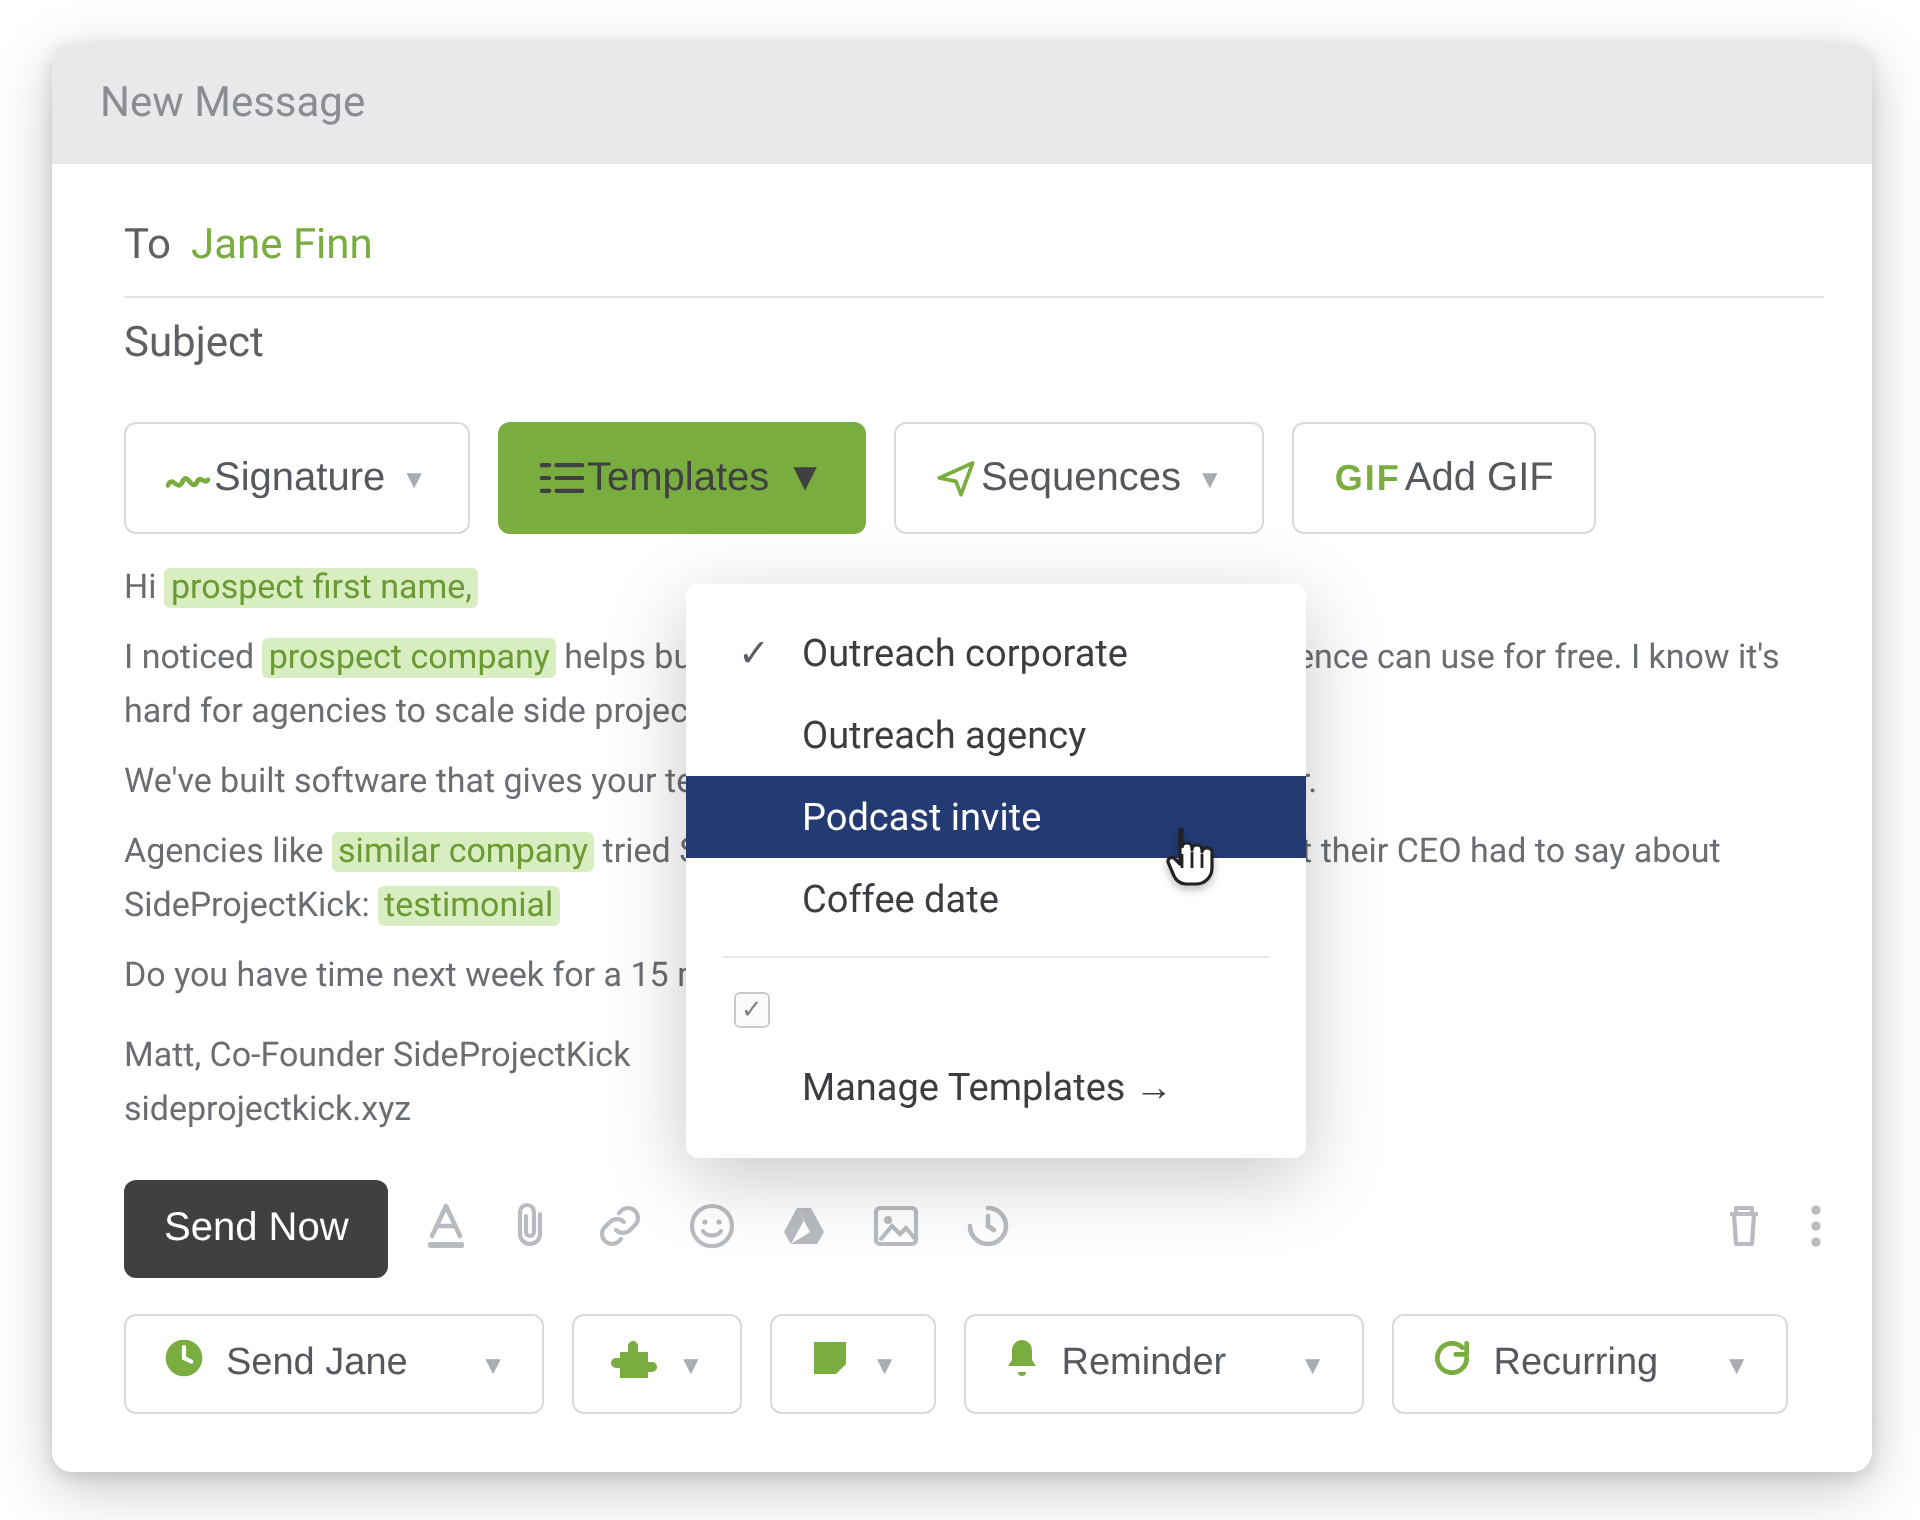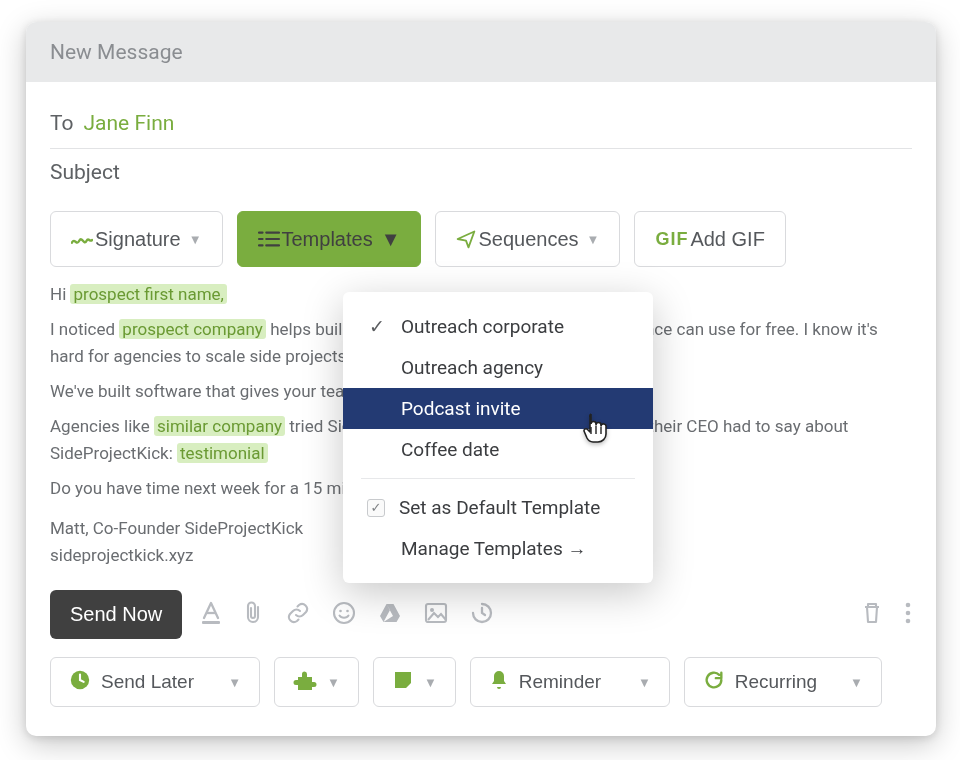--- a/index.html
+++ b/index.html
@@ -21,21 +21,21 @@
       box-shadow: 0 8px 30px rgba(0,0,0,0.22), 0 2px 8px rgba(0,0,0,0.12);
       overflow: visible;
     }
     .titlebar {
       background: #e8e9ea;
       padding: 18px 24px;
       border-radius: 10px 10px 0 0;
       font-size: 21px;
       color: #8a8d91;
     }
-    .content { padding: 20px 24px 16px 24px; }
+    .content { padding: 20px 24px 16px 36px; }
     .field-row { display: flex; align-items: center; padding: 9px 0; }
     .field-label { font-size: 21px; color: #5e6164; margin-right: 10px; }
     .field-value { font-size: 21px; color: #7aad3f; }
     .divider { border: none; border-top: 1px solid #e2e3e5; margin: 4px 0 2px 0; }
 
     .button-row { display: flex; gap: 14px; margin-top: 18px; margin-bottom: 14px; }
     .btn {
       display: inline-flex; align-items: center; gap: 2px;
       height: 56px; padding: 0 20px;
       border: 1.5px solid #d9dadd; border-radius: 6px;
@@ -243,21 +243,21 @@
     </div>
 
     <div class="bottom-row">
       <button class="chip" style="width:210px;justify-content:flex-start">
         <span class="green-ico">
           <svg width="22" height="22" viewBox="0 0 24 24">
               <circle cx="12" cy="12" r="10" fill="currentColor"></circle>
               <path d="M12 6 V12 L16 14" stroke="#fff" stroke-width="2.3" fill="none" stroke-linecap="round"></path>
             </svg>
         </span>
-        <span>Send Later</span>
+        <span>Send Jane</span>
         <span style="flex:1"></span>
         <span class="caret-sm">▼</span>
       </button>
 
       <button class="chip">
         <span class="green-ico">
           <svg width="24" height="22" viewBox="0 0 24 22">
               <path d="M5 8 H9 V5 a2.5 2.5 0 0 1 5 0 V8 H19 V13 H21 a2.5 2.5 0 0 1 0 5 H19 V21 H5 V16 H3 a2.5 2.5 0 0 1 0 -5 H5 Z" fill="currentColor"></path>
             </svg>
         </span>
@@ -311,21 +311,20 @@
       <span class="check"></span>
       <span>Podcast invite</span>
     </div>
     <div class="dd-item">
       <span class="check"></span>
       <span>Coffee date</span>
     </div>
     <hr class="dd-sep">
     <div class="dd-item">
       <span class="dd-checkbox">✓</span>
-      <span>Set as Default Template</span>
     </div>
     <div class="dd-item">
       <span class="check"></span>
       <span>Manage Templates  →</span>
     </div>
   </div>
 
   <div class="cursor-pointer">
     <svg width="28" height="32" viewBox="0 0 28 32">
       <path d="M10 2 V12 M10 12 a2.5 2.5 0 0 1 5 0 V13 a2.5 2.5 0 0 1 5 0 V14 a2.5 2.5 0 0 1 5 1 V22 a8 8 0 0 1 -8 8 H12 a7 7 0 0 1 -6 -4 L3 19 a2 2 0 0 1 3 -2 L9 20 V5 a2.5 2.5 0 0 1 1 -3" fill="#fff" stroke="#222" stroke-width="1.6" stroke-linejoin="round"></path>

